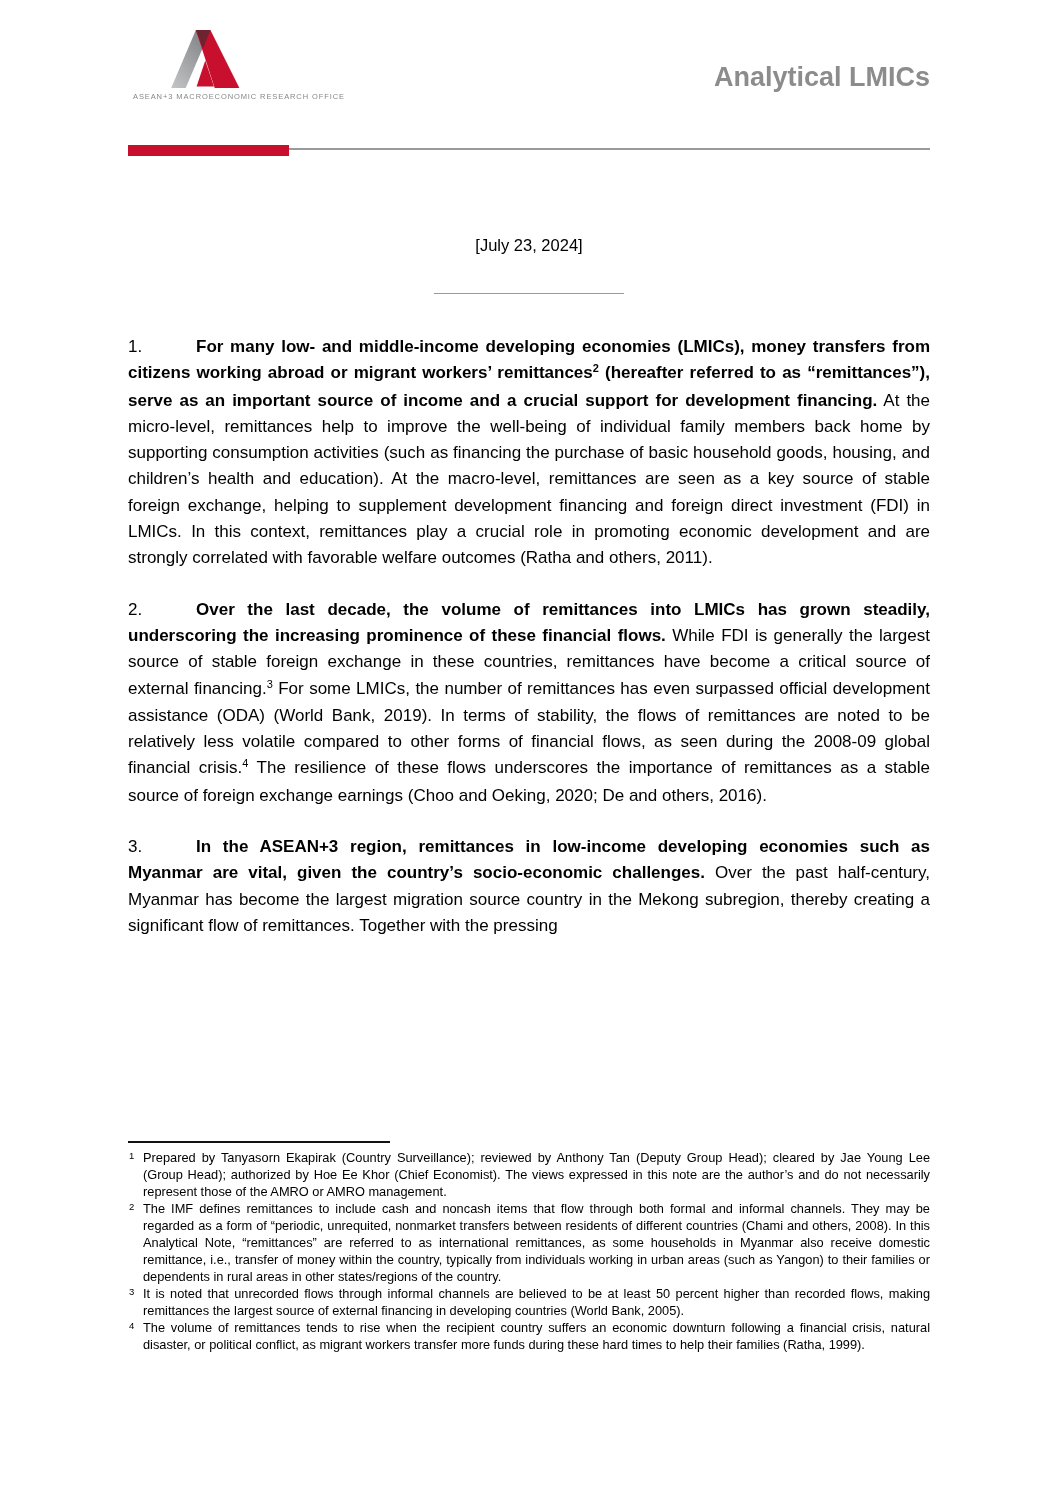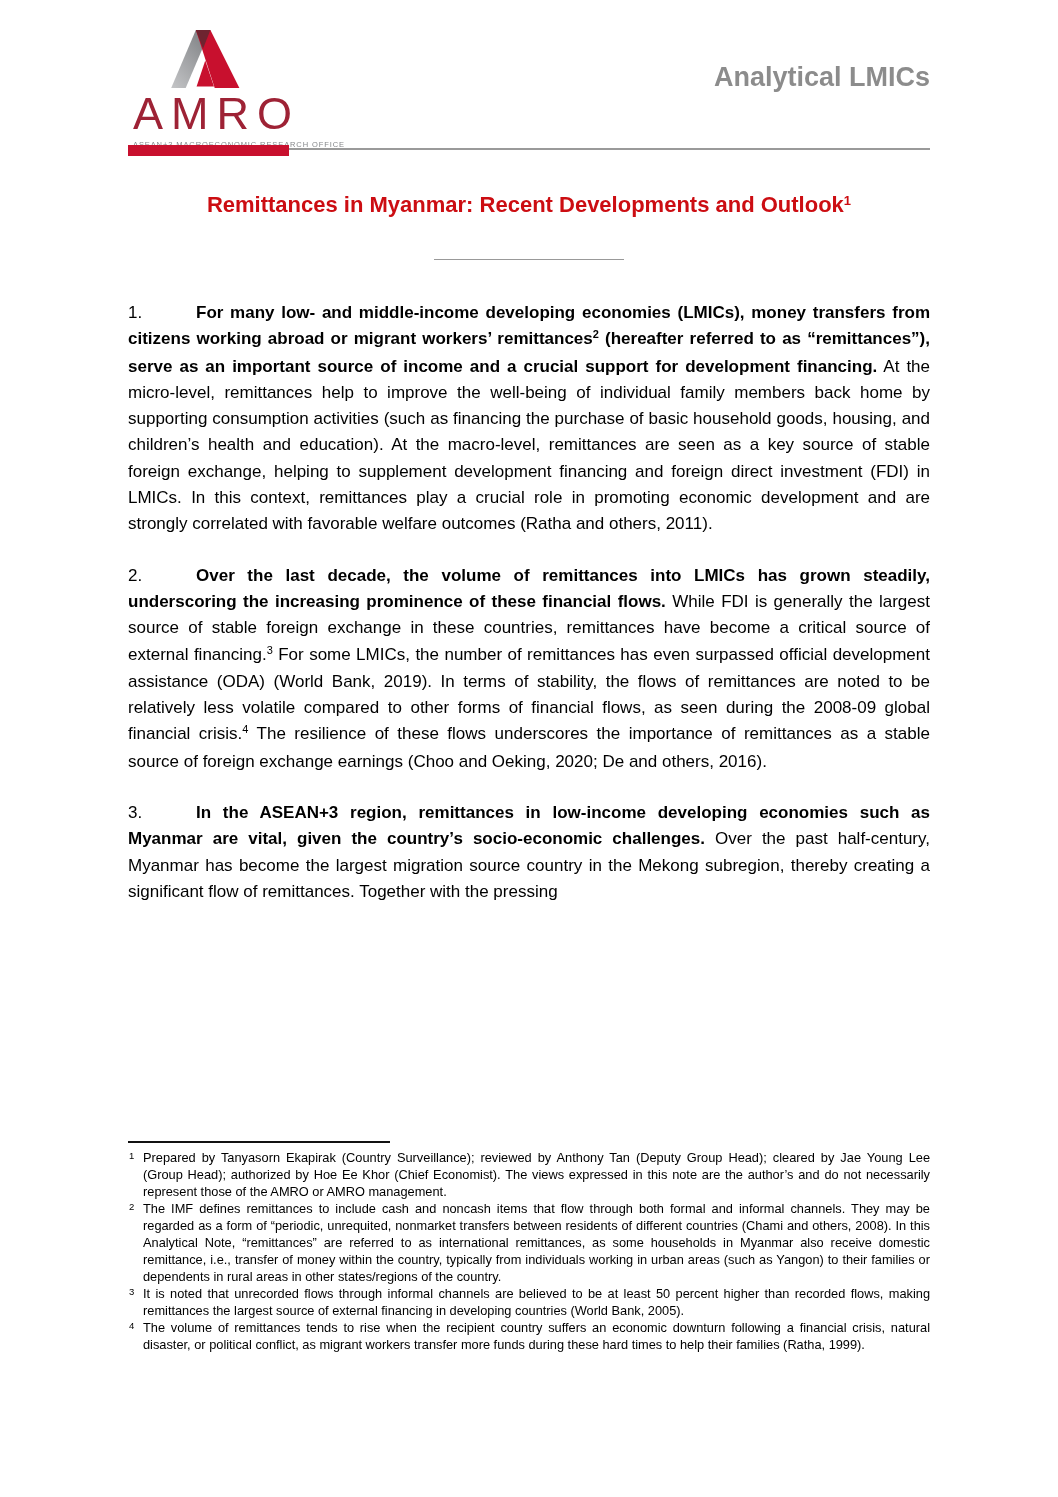--- a/index.html
+++ b/index.html
@@ -81,34 +81,33 @@
           <linearGradient id="grayGrad" x1="0.8" y1="0" x2="0" y2="1">
             <stop offset="0" stop-color="#7F8184"></stop>
             <stop offset="1" stop-color="#C4C5C7"></stop>
           </linearGradient>
         </defs>
         <polygon class="leg-gray" points="34,0 54,0 20,80 0,80"></polygon>
         <polygon class="leg-red" points="34,0 54,0 94,80 60,80"></polygon>
         <polygon class="apex" points="34,0 54,0 43.9,26"></polygon>
         <polygon class="inner-red" points="47,42 59,78 35,78"></polygon>
       </svg>
-      <div class="brand">AMRO</div>
       <div class="tagline">ASEAN+3 MACROECONOMIC RESEARCH OFFICE</div>
     </div>
     <div class="doc-type">Analytical LMICs</div>
   </header>
 
   <div class="rule-row">
     <div class="red-bar"></div>
     <div class="gray-line"></div>
   </div>
 
   <main class="content">
-    <h1 class="title"><span>Remittances in Myanmar: Recent Developments and Outlook</span><span class="title-sup">1</span></h1>
 
+    <div class="date">[July 23, 2024]</div>
 
     <div class="center-rule"></div>
 
 
     <div id="paragraphs">
         <p class="para"><span class="para-num">1.</span><span class="seg-bold">For many low- and middle-income developing economies (LMICs), money transfers from citizens working abroad or migrant workers’ remittances</span><span class="seg-bold_sup">2</span><span class="seg-bold"> (hereafter referred to as “remittances”), serve as an important source of income and a crucial support for development financing.</span><span class="seg-normal"> At the micro-level, remittances help to improve the well-being of individual family members back home by supporting consumption activities (such as financing the purchase of basic household goods, housing, and children’s health and education). At the macro-level, remittances are seen as a key source of stable foreign exchange, helping to supplement development financing and foreign direct investment (FDI) in LMICs. In this context, remittances play a crucial role in promoting economic development and are strongly correlated with favorable welfare outcomes (Ratha and others, 2011).</span></p>
         <p class="para"><span class="para-num">2.</span><span class="seg-bold">Over the last decade, the volume of remittances into LMICs has grown steadily, underscoring the increasing prominence of these financial flows.</span><span class="seg-normal"> While FDI is generally the largest source of stable foreign exchange in these countries, remittances have become a critical source of external financing.</span><span class="seg-sup">3</span><span class="seg-normal"> For some LMICs, the number of remittances has even surpassed official development assistance (ODA) (World Bank, 2019). In terms of stability, the flows of remittances are noted to be relatively less volatile compared to other forms of financial flows, as seen during the 2008-09 global financial crisis.</span><span class="seg-sup">4</span><span class="seg-normal"> The resilience of these flows underscores the importance of remittances as a stable source of foreign exchange earnings (Choo and Oeking, 2020; De and others, 2016).</span></p>
         <p class="para"><span class="para-num">3.</span><span class="seg-bold">In the ASEAN+3 region, remittances in low-income developing economies such as Myanmar are vital, given the country’s socio-economic challenges.</span><span class="seg-normal"> Over the past half-century, Myanmar has become the largest migration source country in the Mekong subregion, thereby creating a significant flow of remittances. Together with the pressing</span></p>
       </div>
   </main>

